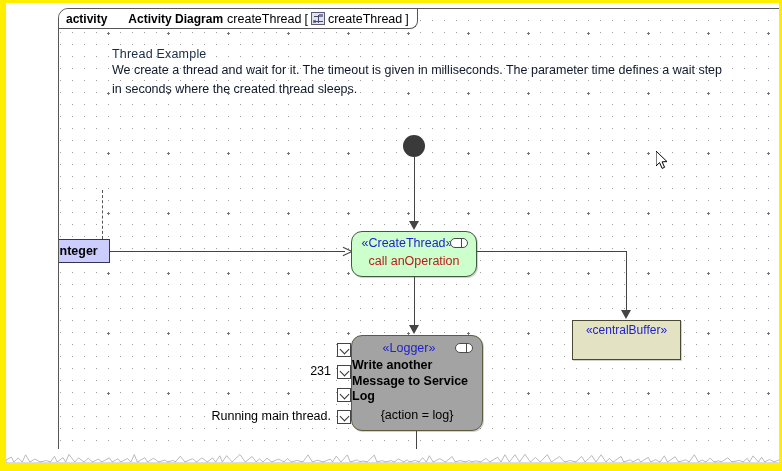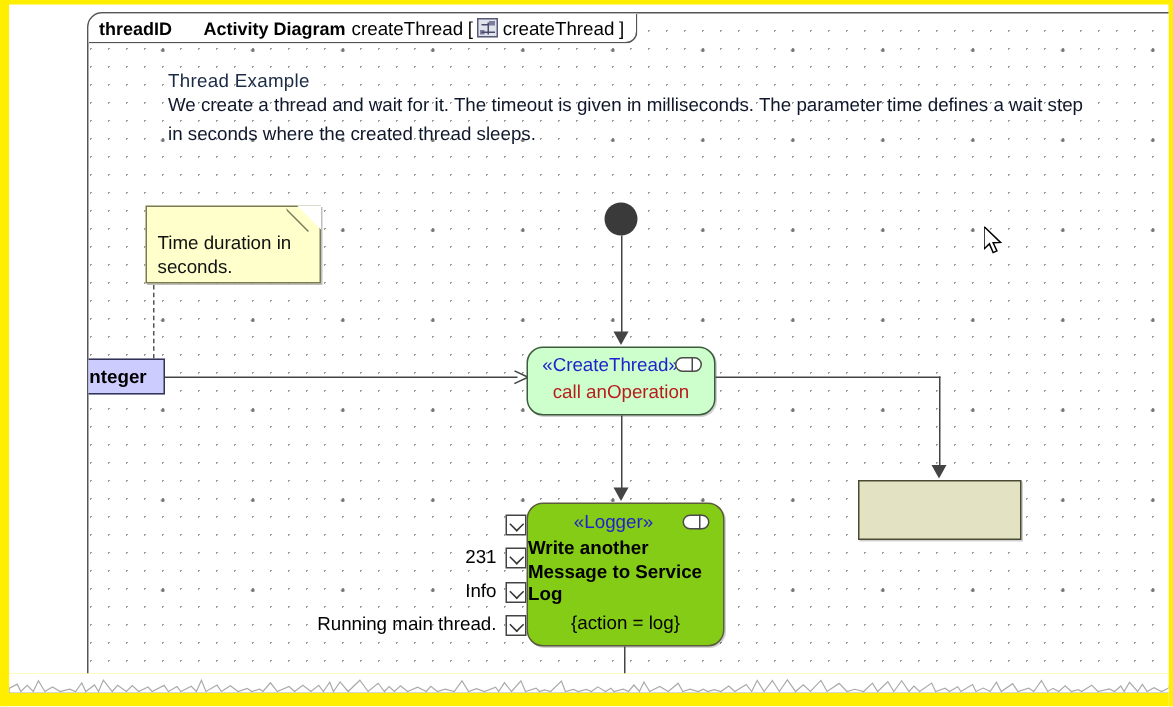--- a/index.html
+++ b/index.html
@@ -284,21 +284,21 @@
     color: #b91c1c;
   }
 
   
   #logger {
     position: absolute;
     left: 292px;
     top: 326px;
     width: 132px;
     height: 96px;
-    background: #84cc16;
+    background: #a3a3a3;
     border: 1.4px solid #5c5c3d;
     border-radius: 11px;
     box-sizing: border-box;
     box-shadow: 1px 1px 0 rgba(0,0,0,0.18);
     text-decoration: underline;
   }
   #logger .stereo {
     position: absolute;
     left: 0; right: 0;
     top: 5px;
@@ -442,45 +442,40 @@
 <body>
 
 <div id="page">
 
   <div id="activity-frame">
 
     <div id="grid"></div>
     <div id="grid-major"></div>
 
     <div id="frame-header">
-      <span class="kw">threadID</span>
+      <span class="kw">activity</span>
       <span class="kw" style="margin-left:21px">Activity Diagram</span>
       <span class="nm">createThread</span>
       <span class="brk">[</span>
       <span class="hdr-icon">
         <i class="b1"></i>
           <i class="b2"></i>
           <i class="h1"></i>
           <i class="v1"></i>
           <i class="h2"></i>
       </span>
       <span class="nm" style="margin-left:0">createThread</span>
       <span class="brk">]</span>
     </div>
 
     <div id="canvas">
 
       <div id="doc-title">Thread Example</div>
       <div id="doc-desc">We create a thread and wait for it. The timeout is given in milliseconds. The parameter time defines a wait step in seconds where the created thread sleeps.</div>
 
-      <div id="note">
-        <div class="fold"></div>
-        <div class="fold-line"></div>
-        <div class="note-text">Time duration in seconds.</div>
-      </div>
       <div id="note-link"></div>
 
       <div id="param-node">
         <span>time : Integer</span>
       </div>
 
       <div class="line-h" style="left:51px; top:242px; width:235px;"></div>
       <div class="open-arrow-right" style="left:283px; top:236px;"></div>
 
       <div id="initial-node"></div>
@@ -495,20 +490,21 @@
       </div>
 
       <div class="line-v" style="left:355px; top:268px; height:50px;"></div>
       <div class="arrow-down" style="left:350px; top:316px;"></div>
 
       <div class="line-h" style="left:418px; top:242px; width:150px;"></div>
       <div class="line-v" style="left:567px; top:242px; height:61px;"></div>
       <div class="arrow-down" style="left:562px; top:301px;"></div>
 
       <div id="central-buffer">
+        <div class="stereo">«centralBuffer»</div>
       </div>
 
       <div id="logger">
         <div class="stereo">«Logger»</div>
         <div class="op-icon" style="right:9px; top:7px;"></div>
         <div class="body">Write another Message to Service Log</div>
         <div class="constraint">{action = log}</div>
       </div>
 
       <div class="pin" style="left:278px; top:334px;">
@@ -516,21 +512,20 @@
         </div>
 
       <div class="pin" style="left:278px; top:356px;">
           <span class="arr"></span>
         </div>
       <div class="pin-label" style="left:120px; top:355px; width:152px;">231</div>
 
       <div class="pin" style="left:278px; top:379px;">
           <span class="arr"></span>
         </div>
-      <div class="pin-label" style="left:120px; top:378px; width:152px;">Info</div>
 
       <div class="pin" style="left:278px; top:401px;">
           <span class="arr"></span>
         </div>
       <div class="pin-label" style="left:110px; top:400px; width:162px;">Running main thread.</div>
 
       <div class="line-v" style="left:357px; top:422px; height:26px;"></div>
 
     </div>
   </div>

